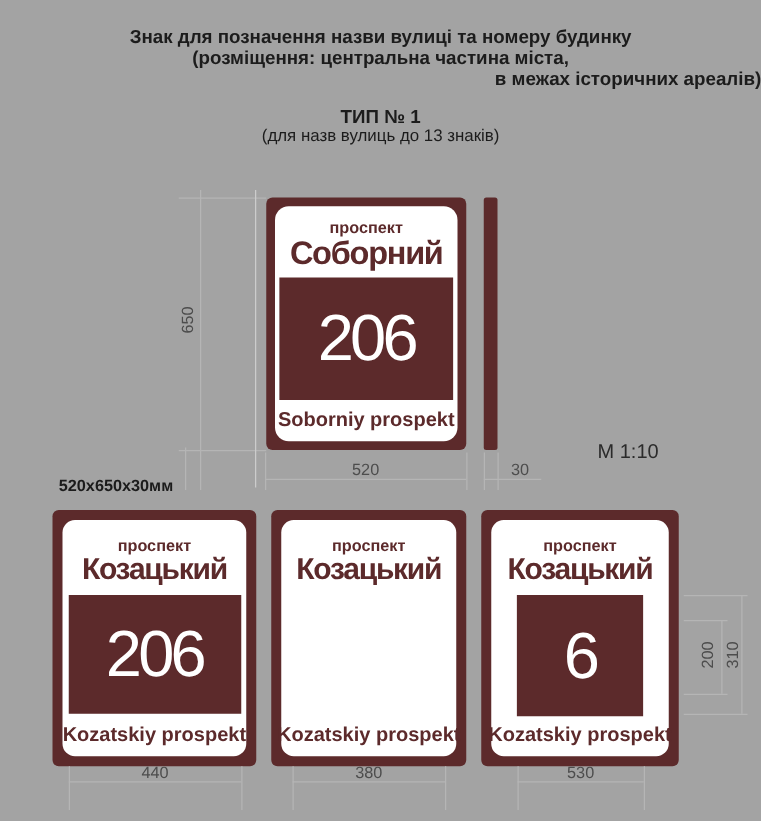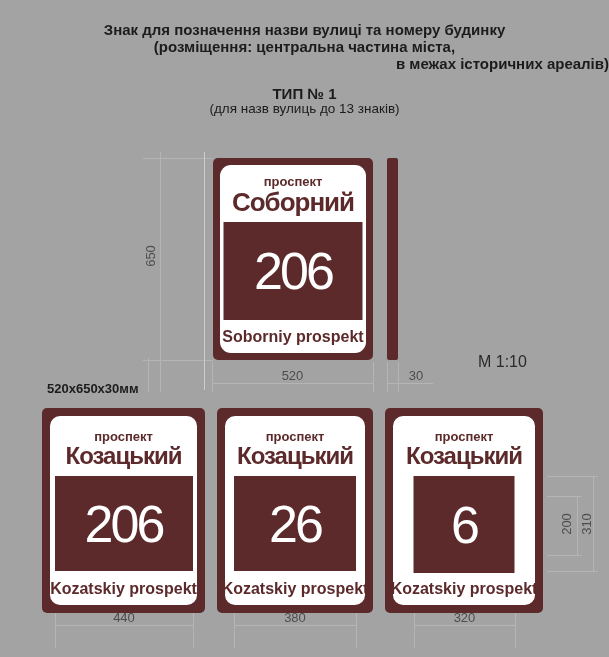--- a/index.html
+++ b/index.html
@@ -88,23 +88,20 @@
     <div class="plate" style="top:68px;width:138px;height:95px;">
       <span class="num">206</span>
     </div>
     <div class="translit" style="top:172px;">Kozatskiy prospekt</div>
   </div>
 
   <div class="sign bsign" style="left:217px;top:408px;width:156px;height:205px;">
     <div class="panel"></div>
     <div class="st-type" style="top:21px;">проспект</div>
     <div class="st-name" style="top:34px;">Козацький</div>
-    <div class="plate" style="top:68px;width:122px;height:95px;">
-      <span class="num">26</span>
-    </div>
     <div class="translit" style="top:172px;">Kozatskiy prospekt</div>
   </div>
 
   <div class="sign bsign" style="left:385px;top:408px;width:158px;height:205px;">
     <div class="panel"></div>
     <div class="st-type" style="top:21px;">проспект</div>
     <div class="st-name" style="top:34px;">Козацький</div>
     <div class="plate" style="top:68px;width:101px;height:97px;">
       <span class="num">6</span>
     </div>
@@ -117,21 +114,21 @@
   <div class="dimlabel" style="left:55px;top:610px;width:138px;">440</div>
 
   <div class="vline" style="left:234px;top:613px;height:35px;"></div>
   <div class="vline" style="left:356px;top:613px;height:35px;"></div>
   <div class="hline" style="left:234px;top:625px;width:122px;"></div>
   <div class="dimlabel" style="left:234px;top:610px;width:122px;">380</div>
 
   <div class="vline" style="left:414px;top:613px;height:35px;"></div>
   <div class="vline" style="left:515px;top:613px;height:35px;"></div>
   <div class="hline" style="left:414px;top:625px;width:101px;"></div>
-  <div class="dimlabel" style="left:414px;top:610px;width:101px;">320</div>
+  <div class="dimlabel" style="left:414px;top:610px;width:101px;">530</div>
 
   <div class="hline" style="left:547px;top:476px;width:51px;"></div>
   <div class="hline" style="left:547px;top:571px;width:51px;"></div>
   <div class="vline" style="left:593px;top:476px;height:95px;"></div>
   <div class="dimlabel rot" style="left:586px;top:524px;">310</div>
 
   <div class="hline" style="left:547px;top:496px;width:35px;"></div>
   <div class="hline" style="left:547px;top:555px;width:35px;"></div>
   <div class="vline" style="left:577px;top:496px;height:59px;"></div>
   <div class="dimlabel rot" style="left:566px;top:524px;">200</div>

